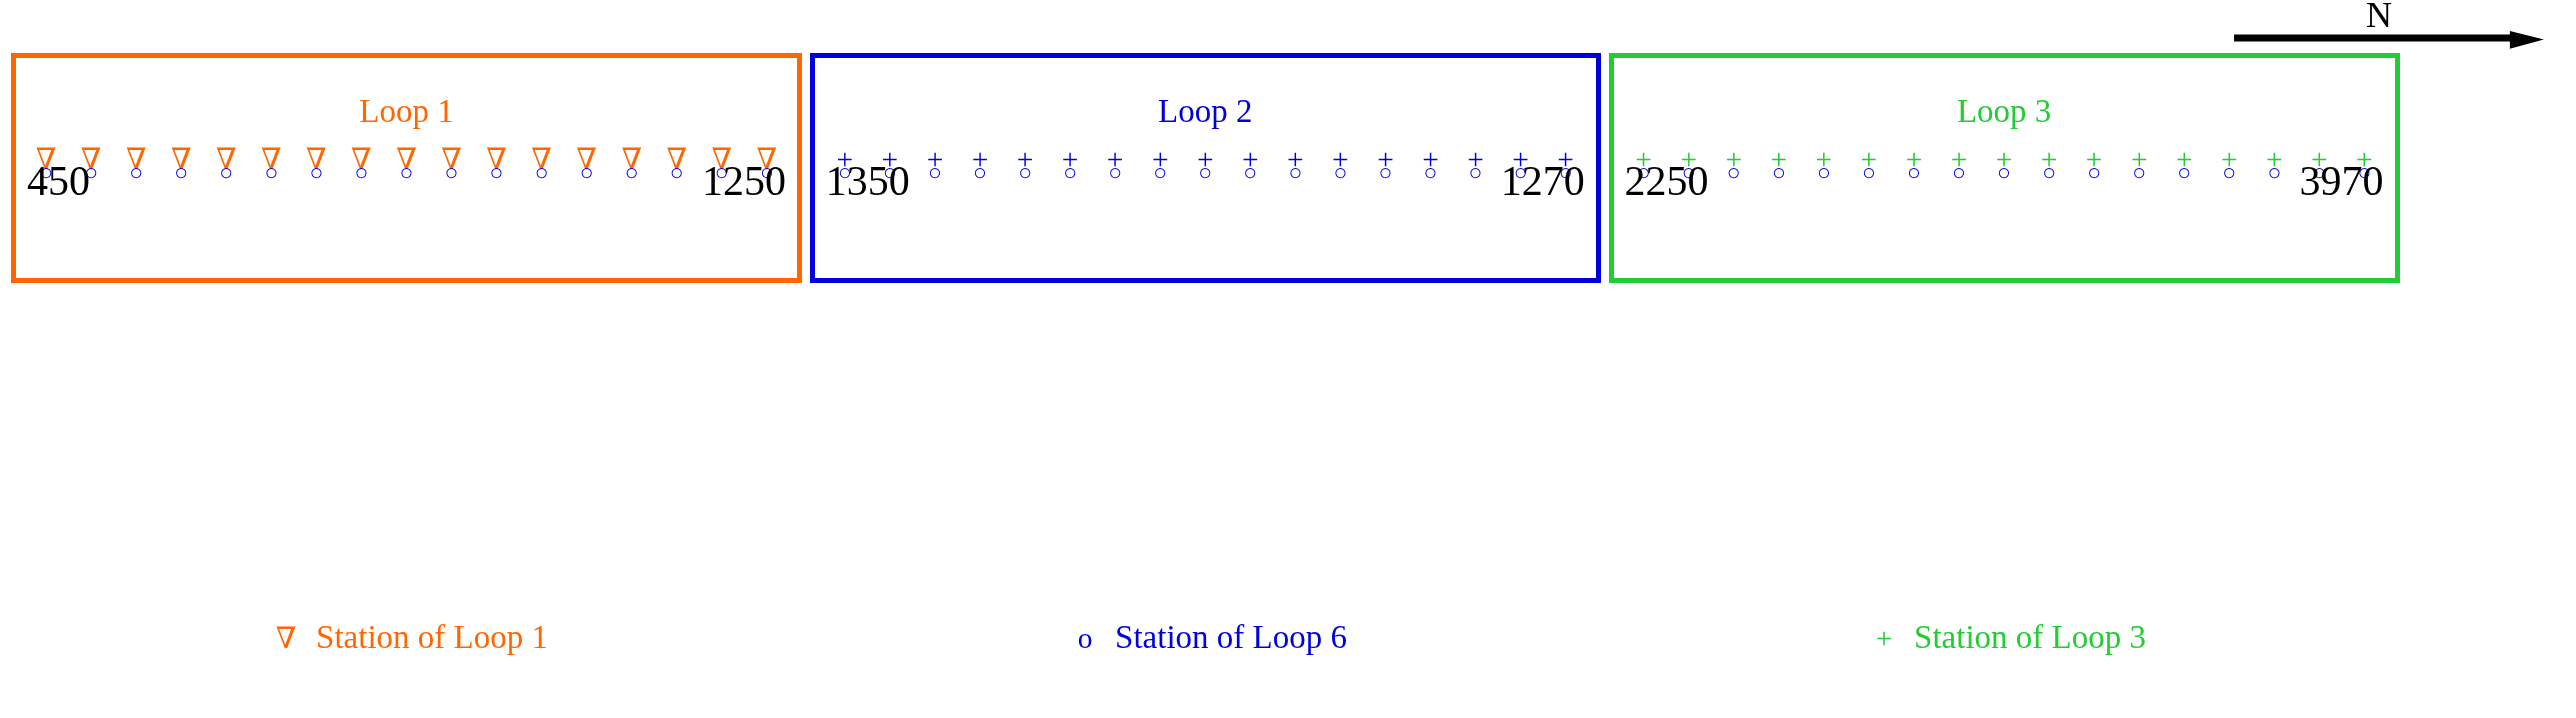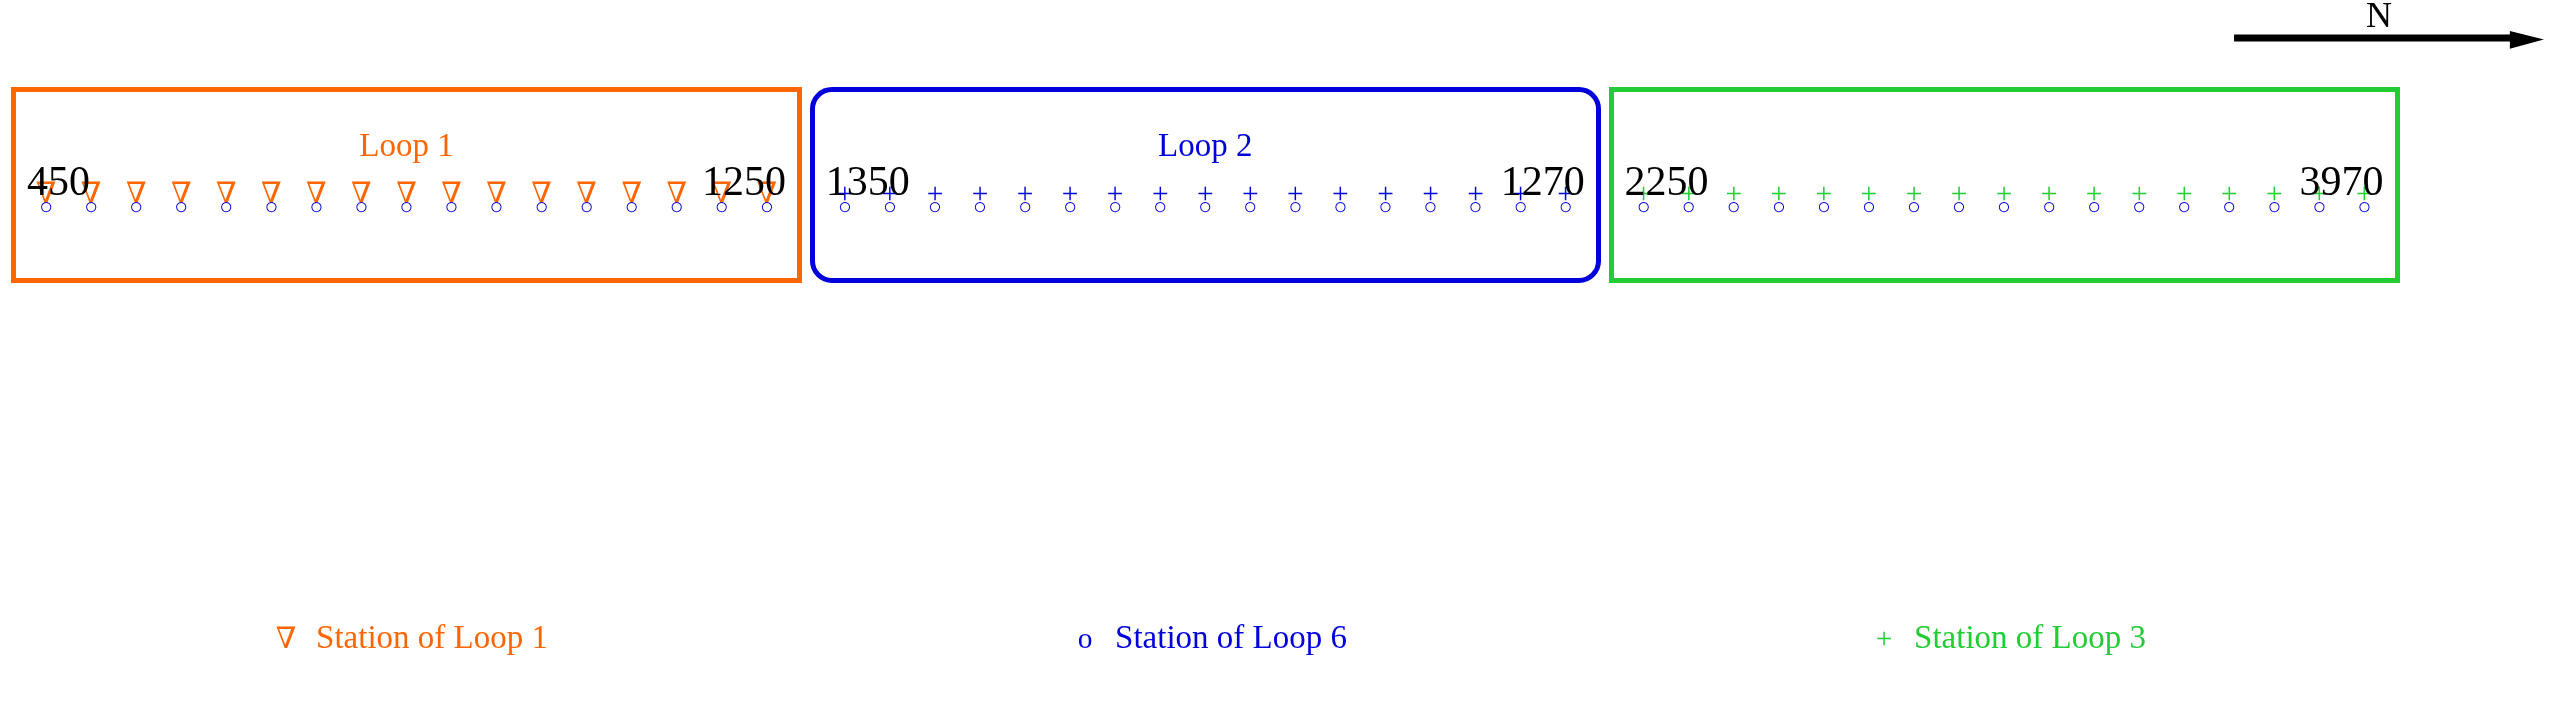--- a/index.html
+++ b/index.html
@@ -47,24 +47,23 @@
     height: 230px;
     display: flex;
     align-items: stretch;
   }
   .loop-box {
     position: relative;
     box-sizing: border-box;
     border-style: solid;
     border-width: 5.4px;
     background: #ffffff;
-    margin-top: 34px;
   }
   .loop-box.loop1 { width: 791px; }
-  .loop-box.loop2 { width: 791px; margin-left: 7.8px; border-radius: 22px; }
+  .loop-box.loop2 { width: 791px; margin-left: 7.8px; }
   .loop-box.loop3 { width: 791px; margin-left: 7.8px; }
 
   .loop-title {
     position: absolute;
     left: 0;
     right: 0;
     top: 37px;
     text-align: center;
     font-size: 33px;
     line-height: 1;
@@ -304,20 +303,21 @@
         <div class="station">
           <span class="glyph-top" style="color: rgb(0, 0, 221);">+</span>
           <span class="glyph-bottom">○</span>
         </div>
       </div>
     <div class="dist-label left">1350</div>
     <div class="dist-label right">1270</div>
   </div>
 
   <div class="loop-box loop3" style="border-color: rgb(34, 204, 51);">
+    <div class="loop-title" style="color: rgb(34, 204, 51);">Loop 3</div>
     <div class="station-strip">
         <div class="station">
           <span class="glyph-top" style="color: rgb(34, 204, 51);">+</span>
           <span class="glyph-bottom">○</span>
         </div>
         <div class="station">
           <span class="glyph-top" style="color: rgb(34, 204, 51);">+</span>
           <span class="glyph-bottom">○</span>
         </div>
         <div class="station">

